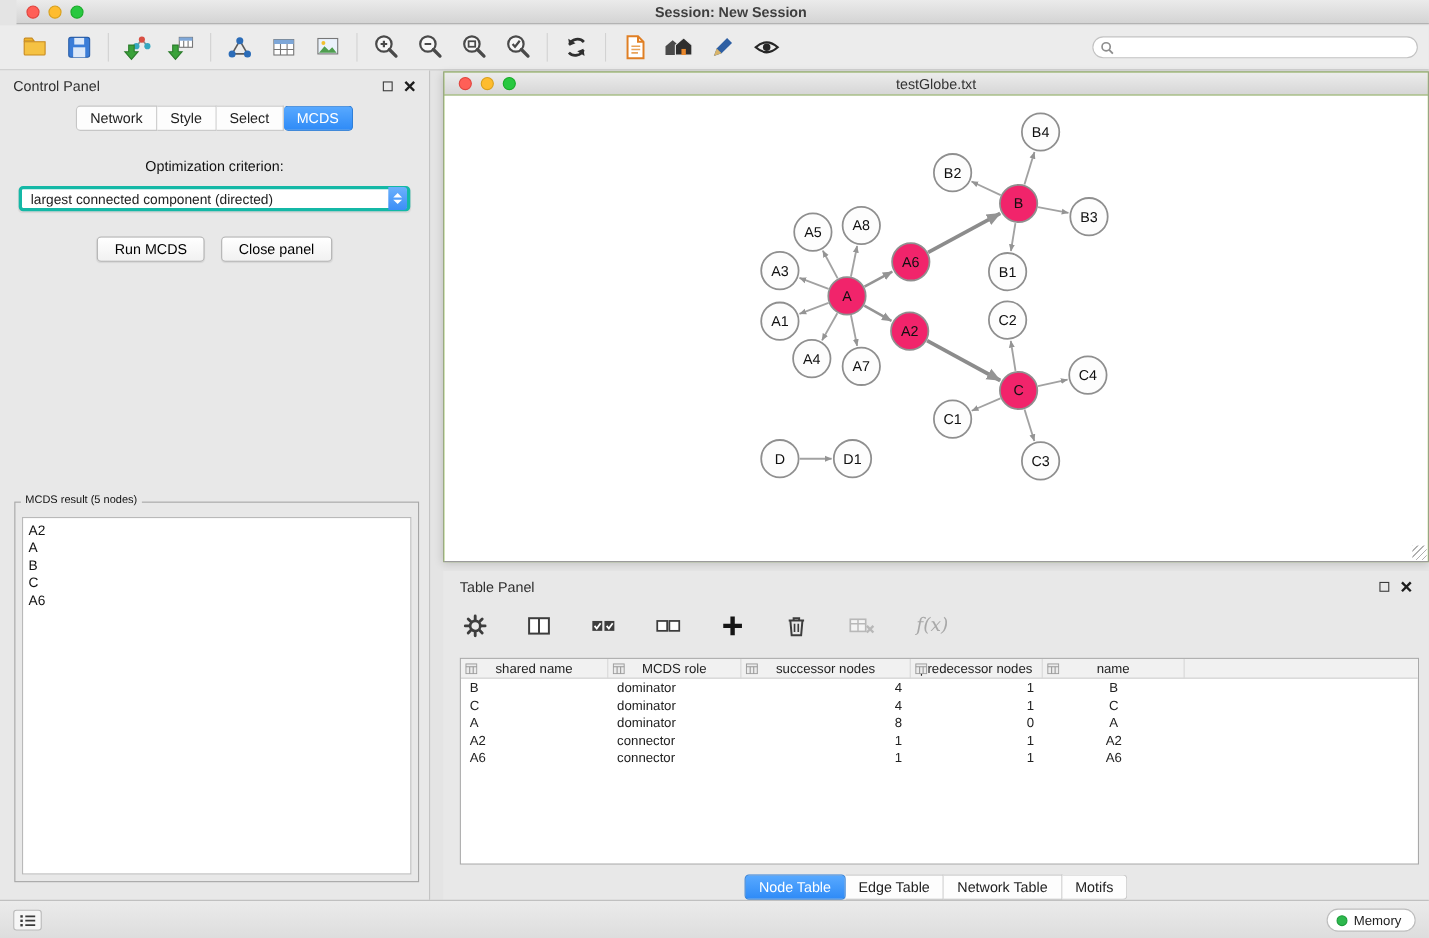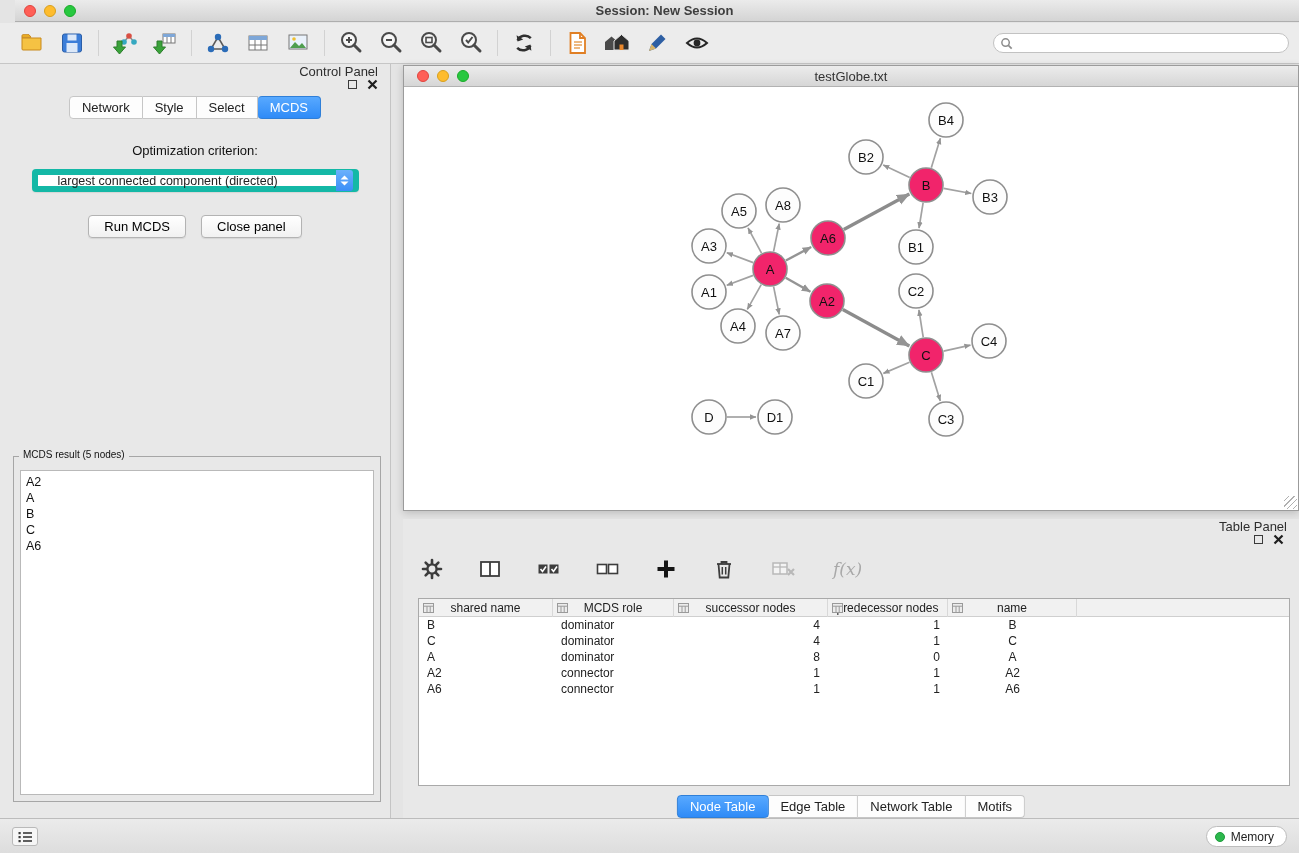--- a/index.html
+++ b/index.html
@@ -22,35 +22,35 @@
     background:#ececec; border-bottom:1px solid #c6c6c6; display:flex; align-items:center; padding:0 10px 0 12px; }
   .tbtn { width:40px; height:32px; border:none; background:transparent; display:flex; align-items:center; justify-content:center; cursor:pointer; }
   .tsep { width:1px; height:26px; background:#d2d2d2; margin:0 6px; }
   .search { margin-left:auto; width:296px; height:20px; background:#fff; border:1px solid #c2c2c2; border-radius:10px;
     display:flex; align-items:center; padding-left:6px; }
   .search input { border:none; outline:none; flex:1; font-size:12px; font-family:"Liberation Sans",sans-serif; background:transparent; margin-left:4px; }
 
   
   #control-panel { position:absolute; left:0; top:64px; width:391px; bottom:35px;
     background:#e8e8e8; border-right:1px solid #c4c4c4; }
-  .panel-head { height:28px; display:flex; align-items:flex-end; padding:0 12px;flex-direction:column; }
+  .panel-head { height:28px; display:flex; align-items:center; padding:0 12px; }
   .panel-head .ph-title { font-size:13px; color:#2e2e2e; }
   .ph-icons { margin-left:auto; display:flex; align-items:center; gap:10px; }
   .float-btn { width:9px; height:9px; border:1.5px solid #3a3a3a; display:inline-block; cursor:pointer; }
   .close-btn { cursor:pointer; display:flex; }
 
   .seg-tabs { display:flex; justify-content:center; margin-top:4px; }
   .seg-tab { background:#fdfdfd; border:1px solid #c6c6c6; border-left:none; padding:3px 12px; font-size:13px; cursor:pointer; }
   .seg-tab:first-child { border-left:1px solid #c6c6c6; border-radius:4px 0 0 4px; }
   .seg-tab:last-child { border-radius:0 4px 4px 0; }
   .seg-tab.sel { background:linear-gradient(#58a9ff,#2f8bf7); border-color:#2f7fd8; color:#fff; border-radius:4px; }
 
   .opt-label { text-align:center; margin-top:24px; font-size:13px; color:#111; }
-  .dropdown { width:327px; height:23px; margin:11px auto 0; background:#fff; border:6px solid #14b8a6; border-radius:4px;
-    display:flex; align-items:center; cursor:pointer; box-shadow:0 1px 1px rgba(0,0,0,.08);padding-left:12px; }
+  .dropdown { width:356px; height:23px; margin:11px auto 0; background:#fff; border:3px solid #14b8a6; border-radius:4px;
+    display:flex; align-items:center; cursor:pointer; box-shadow:0 1px 1px rgba(0,0,0,.08); }
   .dropdown .dd-value { font-size:12.5px; padding-left:8px; white-space:nowrap; overflow:hidden; }
   .dd-stepper { margin-left:auto; width:17px; height:21px; border-radius:0 3px 3px 0;
     background:linear-gradient(#6cb1fc,#3a8ef7); display:flex; flex-direction:column; align-items:center; justify-content:center; gap:1px; }
 
   .cp-buttons { display:flex; justify-content:center; gap:15px; margin-top:23px; }
   .mac-btn { background:linear-gradient(#ffffff,#f1f1f1); border:1px solid #b3b3b3; border-radius:4px;
     padding:3px 15px; font-size:13px; font-family:"Liberation Sans",sans-serif; cursor:pointer; box-shadow:0 1px 1px rgba(0,0,0,.08); }
 
   .result-box { position:absolute; left:13px; top:392px; width:368px; height:346px; border:1px solid #a6a6a6; }
   .result-legend { position:absolute; top:-8px; left:5px; background:#e8e8e8; padding:0 4px; font-size:10px; color:#111; }

